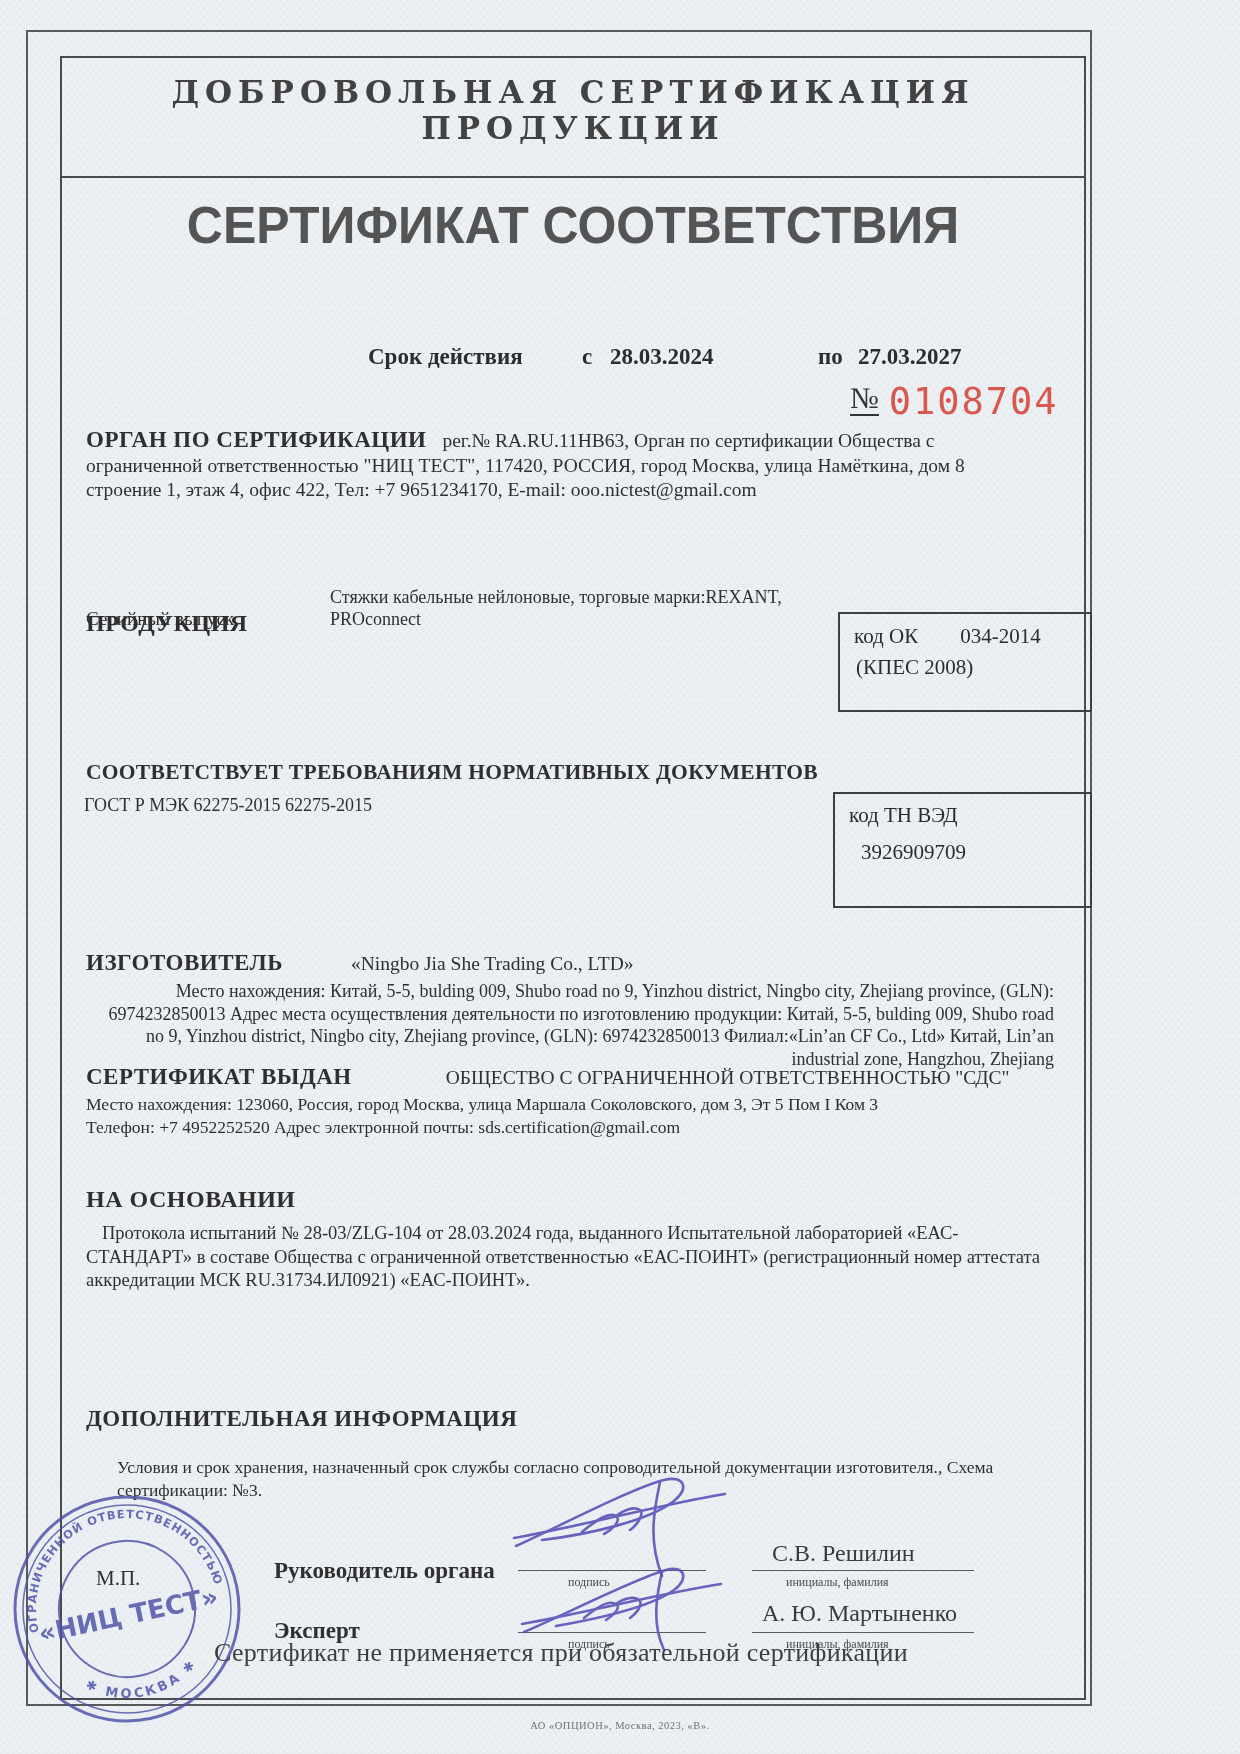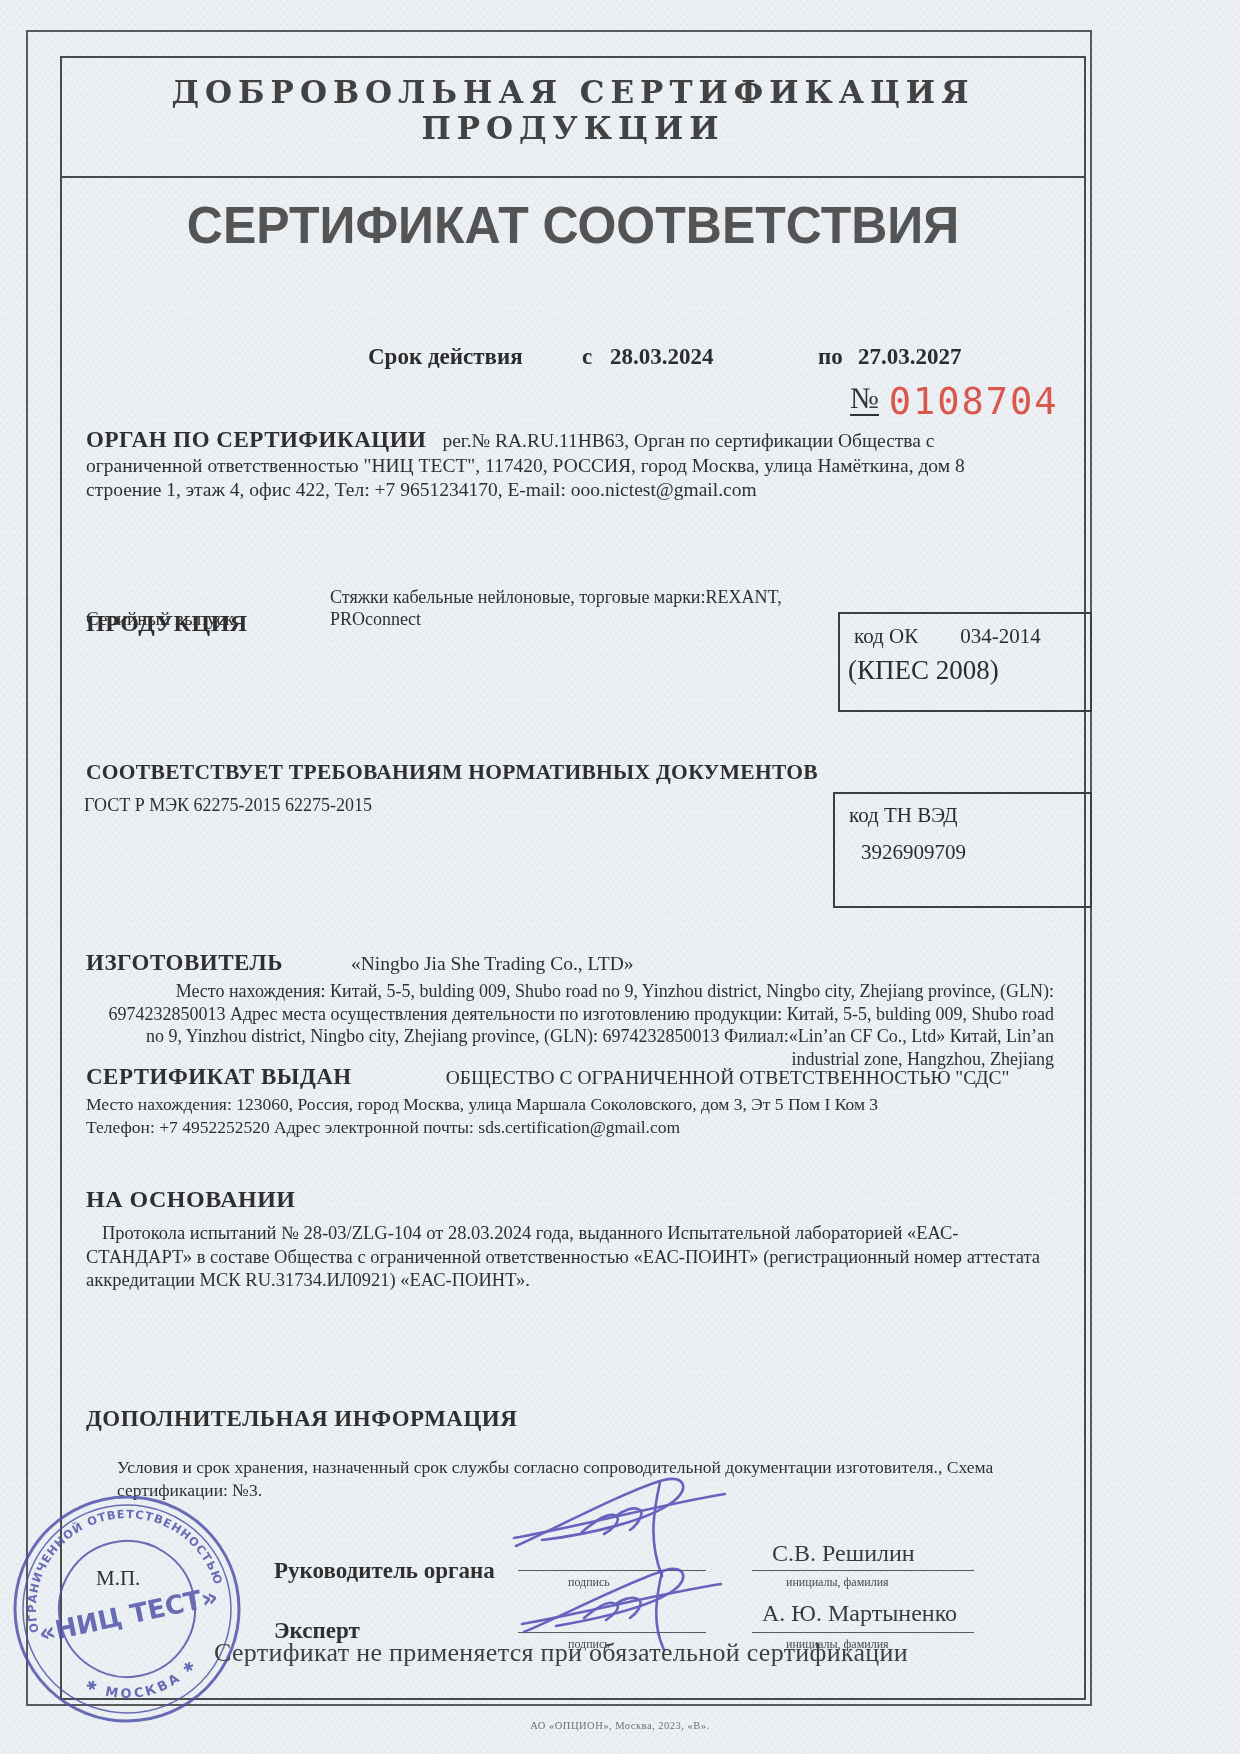--- a/index.html
+++ b/index.html
@@ -30,21 +30,21 @@
   .form-number .fn-val{font-family:"DejaVu Sans Mono",monospace;font-size:37px;letter-spacing:2px;opacity:.92;margin-left:10px;}
   .sec-organ{position:absolute;left:86px;top:428px;width:956px;font-size:19.5px;line-height:24.5px;}
   .h-inline{font-weight:700;font-size:23px;letter-spacing:.5px;margin-right:16px;margin-top:24px;}
   .sec-product-heading{position:absolute;left:86px;top:610px;font-weight:700;font-size:24px;letter-spacing:.5px;}
   .sec-product-sub{position:absolute;left:86px;top:608px;font-size:19px;}
   .sec-product-text{position:absolute;left:298px;top:586px;width:540px;font-size:18px;line-height:22px;margin-left:32px;}
   .code-box{position:absolute;border:2px solid #3f3f3f;color:#2c2c2c;}
   .box-ok{left:838px;top:612px;width:250px;height:96px;}
   .box-ok .row1{padding:10px 0 0 14px;font-size:21px;}
   .box-ok .row1 .val{margin-left:42px;}
-  .box-ok .row2{padding:6px 0 0 8px;font-size:27px;}
+  .box-ok .row2{padding:6px 0 0 16px;font-size:21px;}
   .sec-comply-heading{position:absolute;left:86px;top:760px;font-weight:700;font-size:21.5px;letter-spacing:.3px;}
   .sec-comply-text{position:absolute;left:84px;top:795px;font-size:18px;}
   .box-tnved{left:833px;top:792px;width:255px;height:112px;}
   .box-tnved .row1{padding:9px 8px 0 14px;font-size:21px;}
   .box-tnved .row2{padding:12px 0 0 26px;font-size:21px;}
   .sec-manu{position:absolute;left:86px;top:950px;width:968px;}
   .sec-manu .name{font-size:19.5px;margin-left:52px;}
   .sec-manu .body{font-size:18px;line-height:22.5px;margin-top:4px;text-align:right;}
   .sec-issued{position:absolute;left:86px;top:1064px;width:968px;}
   .sec-issued .name{font-size:19.5px;margin-left:78px;}

